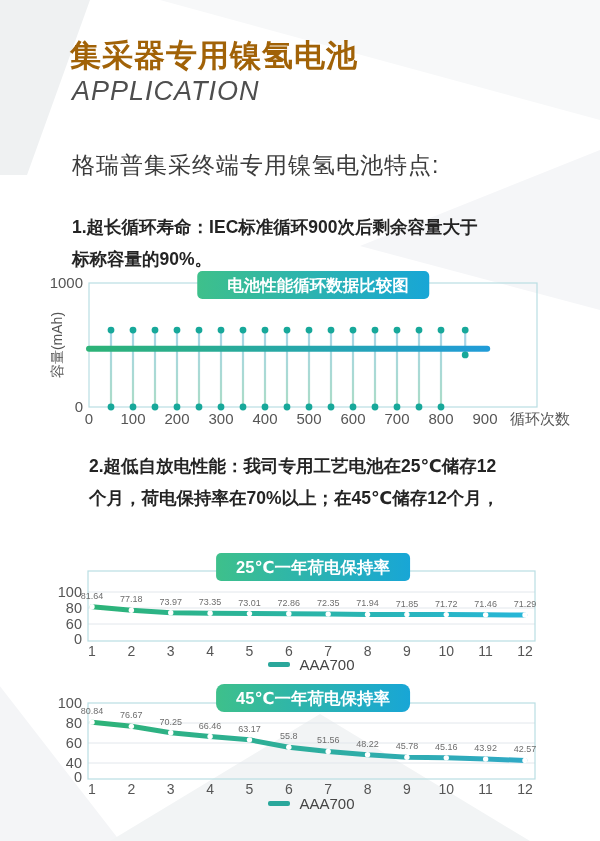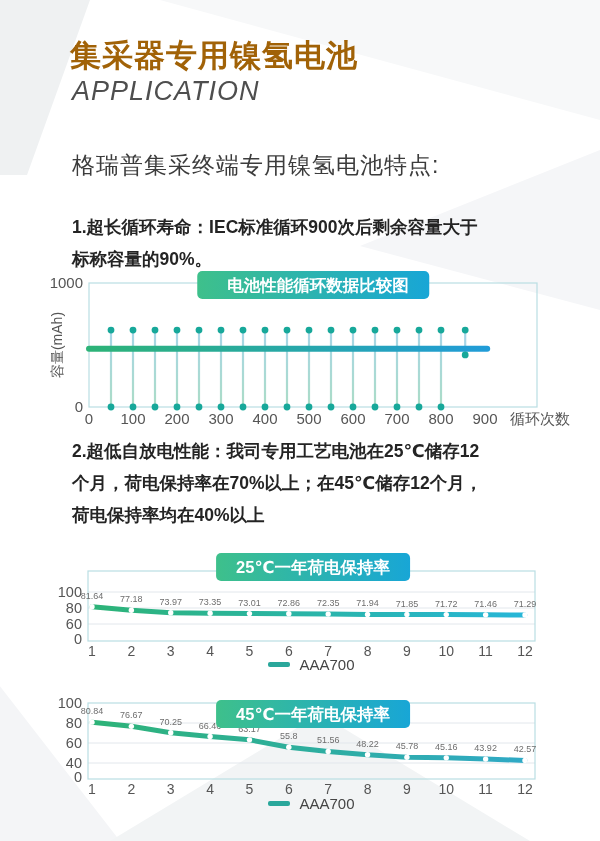--- a/index.html
+++ b/index.html
@@ -18,32 +18,32 @@
       clip-path:polygon(0 100%,50% 10%,100% 100%);}
   .page-title{position:absolute;left:70px;top:14px;font-size:31px;font-weight:800;
       color:#a16207;letter-spacing:1px;white-space:nowrap;}
   .page-subtitle{position:absolute;left:72px;top:76px;font-size:27px;font-weight:400;
       color:#4e4e4e;letter-spacing:1px;font-style:italic;}
   .section-heading{position:absolute;left:72px;top:150px;font-size:23px;font-weight:400;
       color:#3c3c3c;letter-spacing:1px;white-space:nowrap;}
   .feature{position:absolute;left:72px;font-size:17.5px;font-weight:700;color:#242424;
       line-height:32px;white-space:nowrap;}
   .feature.p1{top:203px;margin-top:8px;}
-  .feature.p2{top:435px;}
+  .feature.p2{top:450px;margin-left:17px;}
   svg.chart{position:absolute;left:0;}
   #chart1{top:268px;}
   #chart2{top:560px;}
   #chart3{top:688px;}
   .chart-badge{position:absolute;left:313px;transform:translateX(-50%);
       height:28px;line-height:28px;padding:0 20px;border-radius:5px;
       background:linear-gradient(90deg,var(--badge-g1,#3ec08b),var(--badge-g2,#18a6d6));
       color:#fff;font-size:16.5px;font-weight:700;text-align:center;white-space:nowrap;}
   .b1{top:271px;padding-left:30px;}
   .b2{top:553px;}
-  .b3{top:700px;}
+  .b3{top:684px;border-radius:8px;}
   .legend{position:absolute;left:88px;width:447px;display:flex;align-items:center;
       justify-content:center;gap:9px;}
   .lg2{top:656px;}
   .lg3{top:795px;}
   .legend-swatch{width:22px;height:4.5px;border-radius:2px;
       background:var(--swatch,#2aa79b);}
   .legend-label{font-size:15px;color:#454545;}
 </style>
 </head>
 <body>
@@ -143,21 +143,20 @@
       <circle cx="441" cy="330.12" r="3.4" fill="#17a89a"></circle>
       <circle cx="441" cy="407" r="3.4" fill="#17a89a"></circle>
       <circle cx="465.2" cy="330.12" r="3.4" fill="#17a89a"></circle>
       <circle cx="465.2" cy="354.92" r="3.4" fill="#17a89a"></circle>
     </svg>
   <div class="chart-badge b1">电池性能循环数据比较图</div>
 
   <div class="feature p2">
     <div>2.超低自放电性能：我司专用工艺电池在25℃储存12</div>
     <div>个月，荷电保持率在70%以上；在45℃储存12个月，</div>
-    <div>荷电保持率均在40%以上</div>
   </div>
 
   <svg id="chart2" class="chart" width="600" height="96" viewBox="0 560 600 96">
       <defs>
         <linearGradient id="lg25" gradientUnits="userSpaceOnUse" x1="92" y1="0" x2="525" y2="0">
           <stop offset="0%" stop-color="#2db377"></stop>
           <stop offset="100%" stop-color="#27b6d8"></stop>
         </linearGradient>
       </defs>
       <line x1="88" y1="592" x2="535" y2="592" stroke="#e2e7ec" stroke-width="1"></line>

